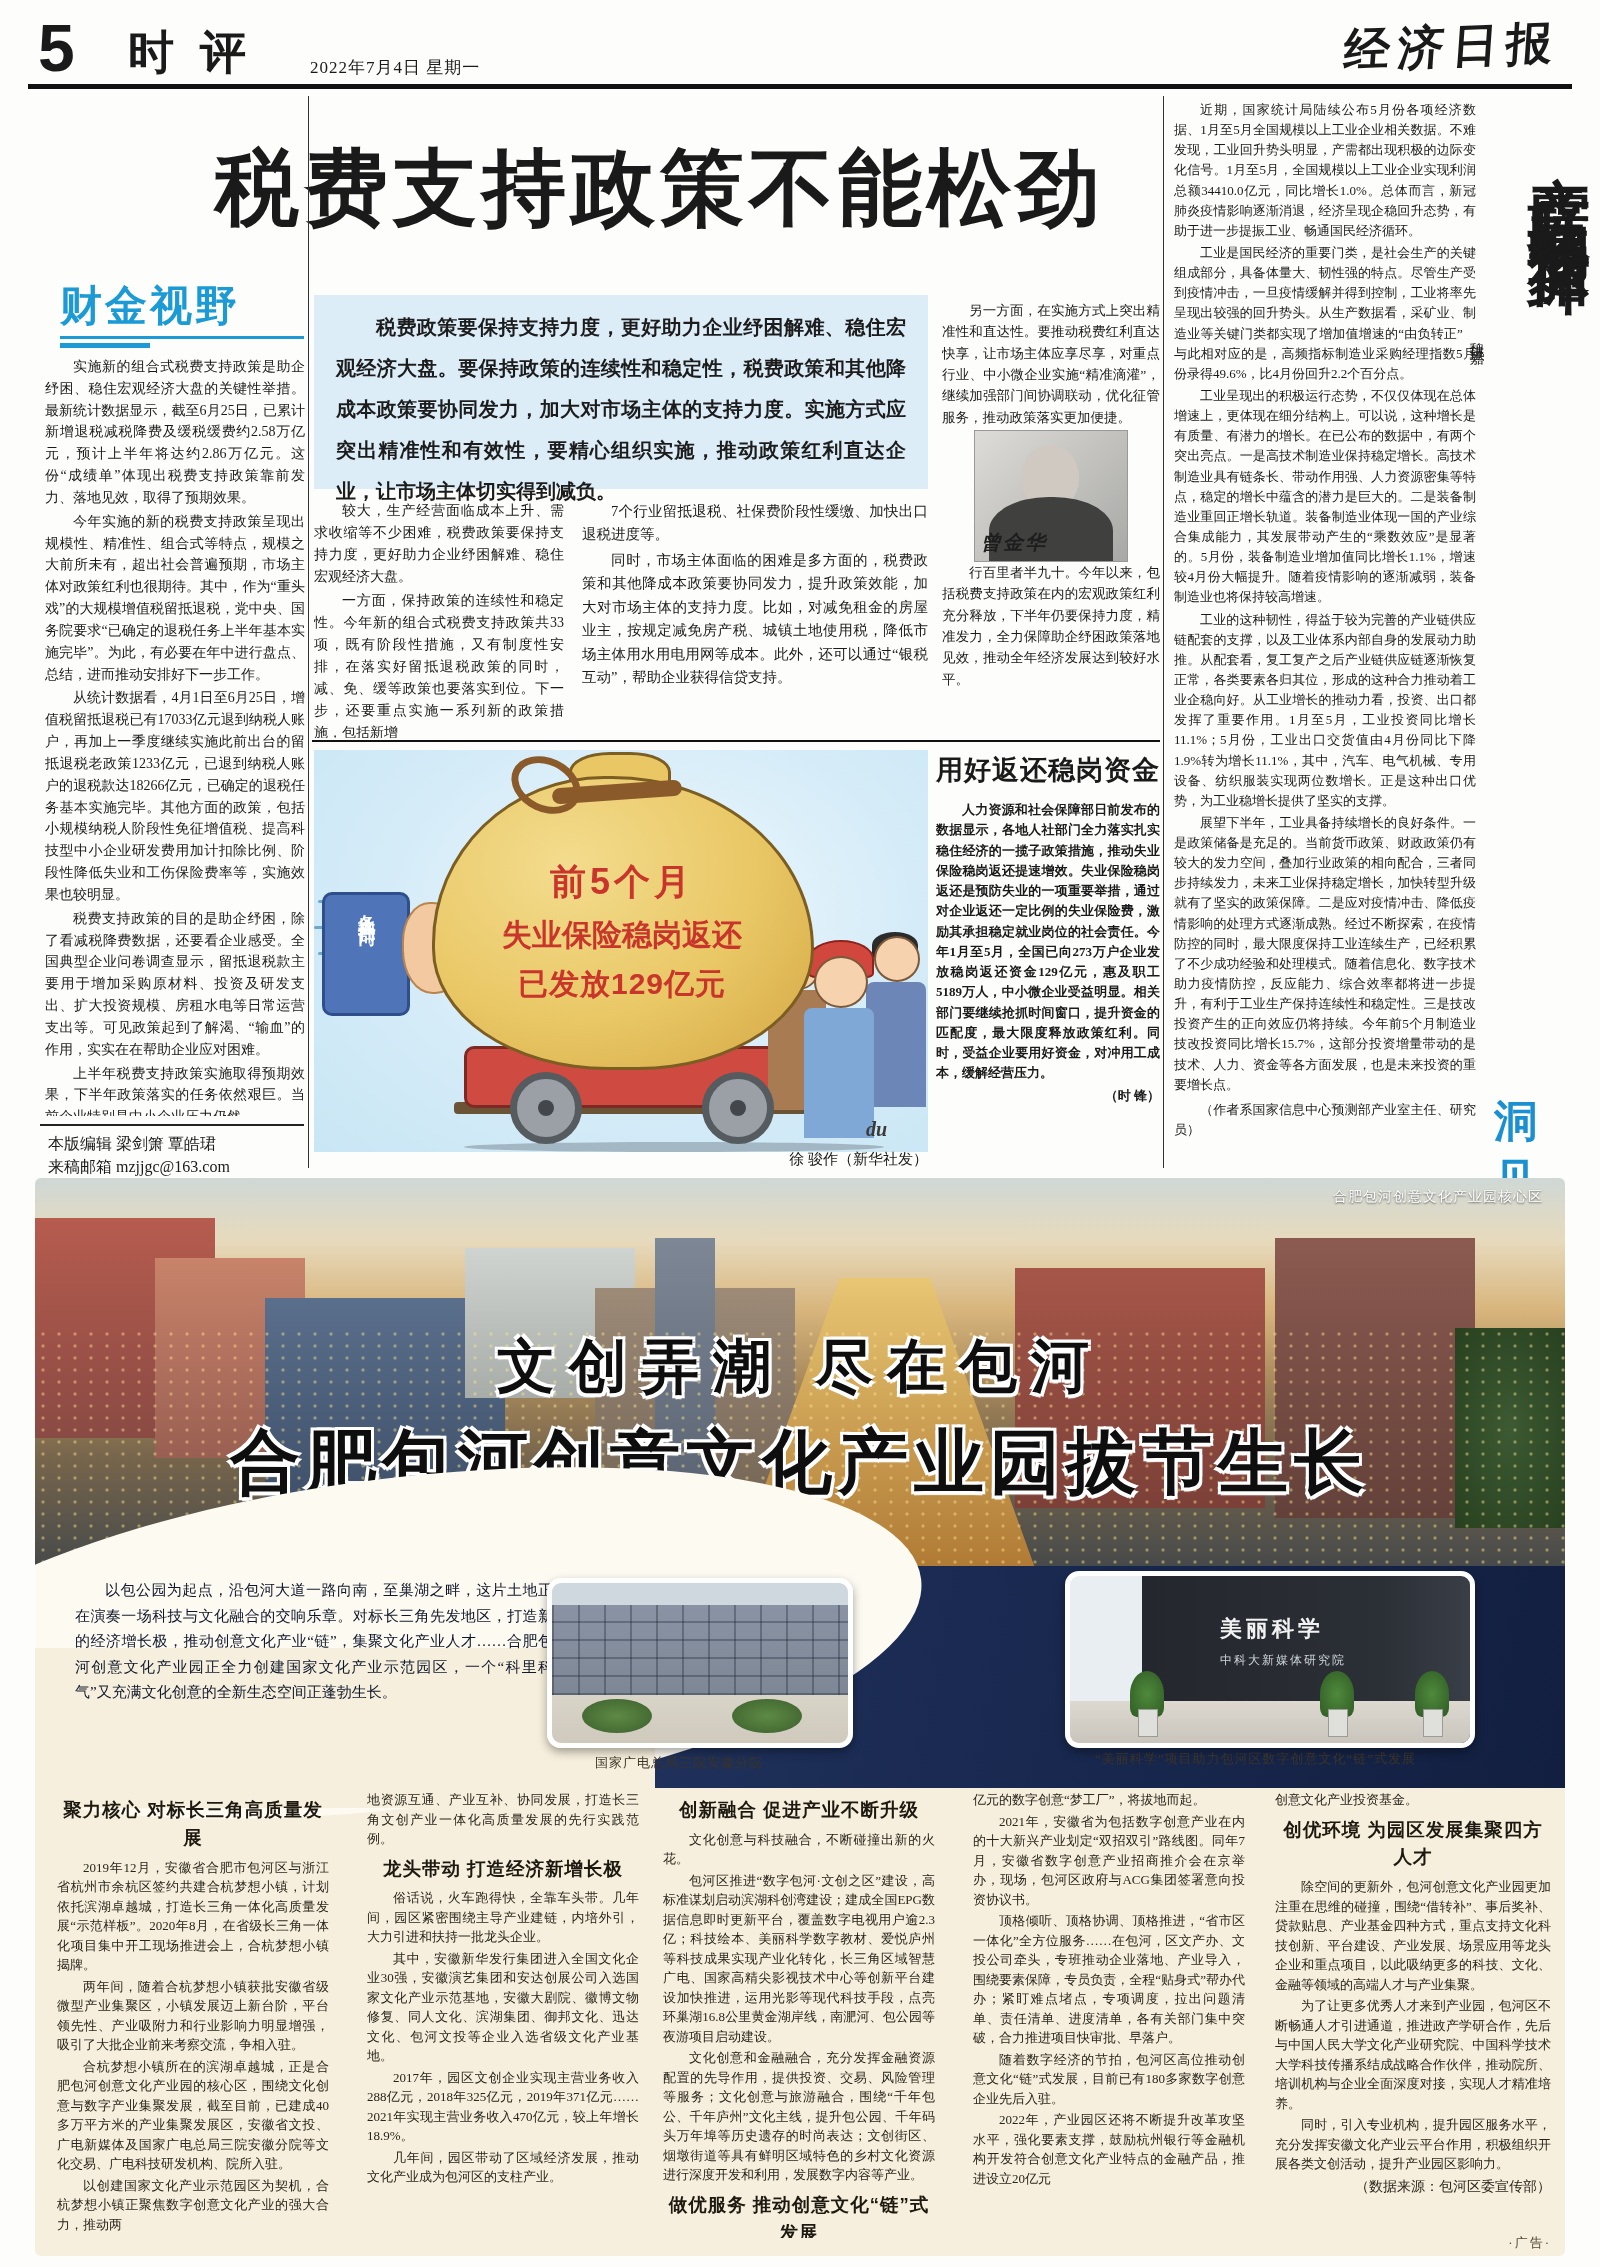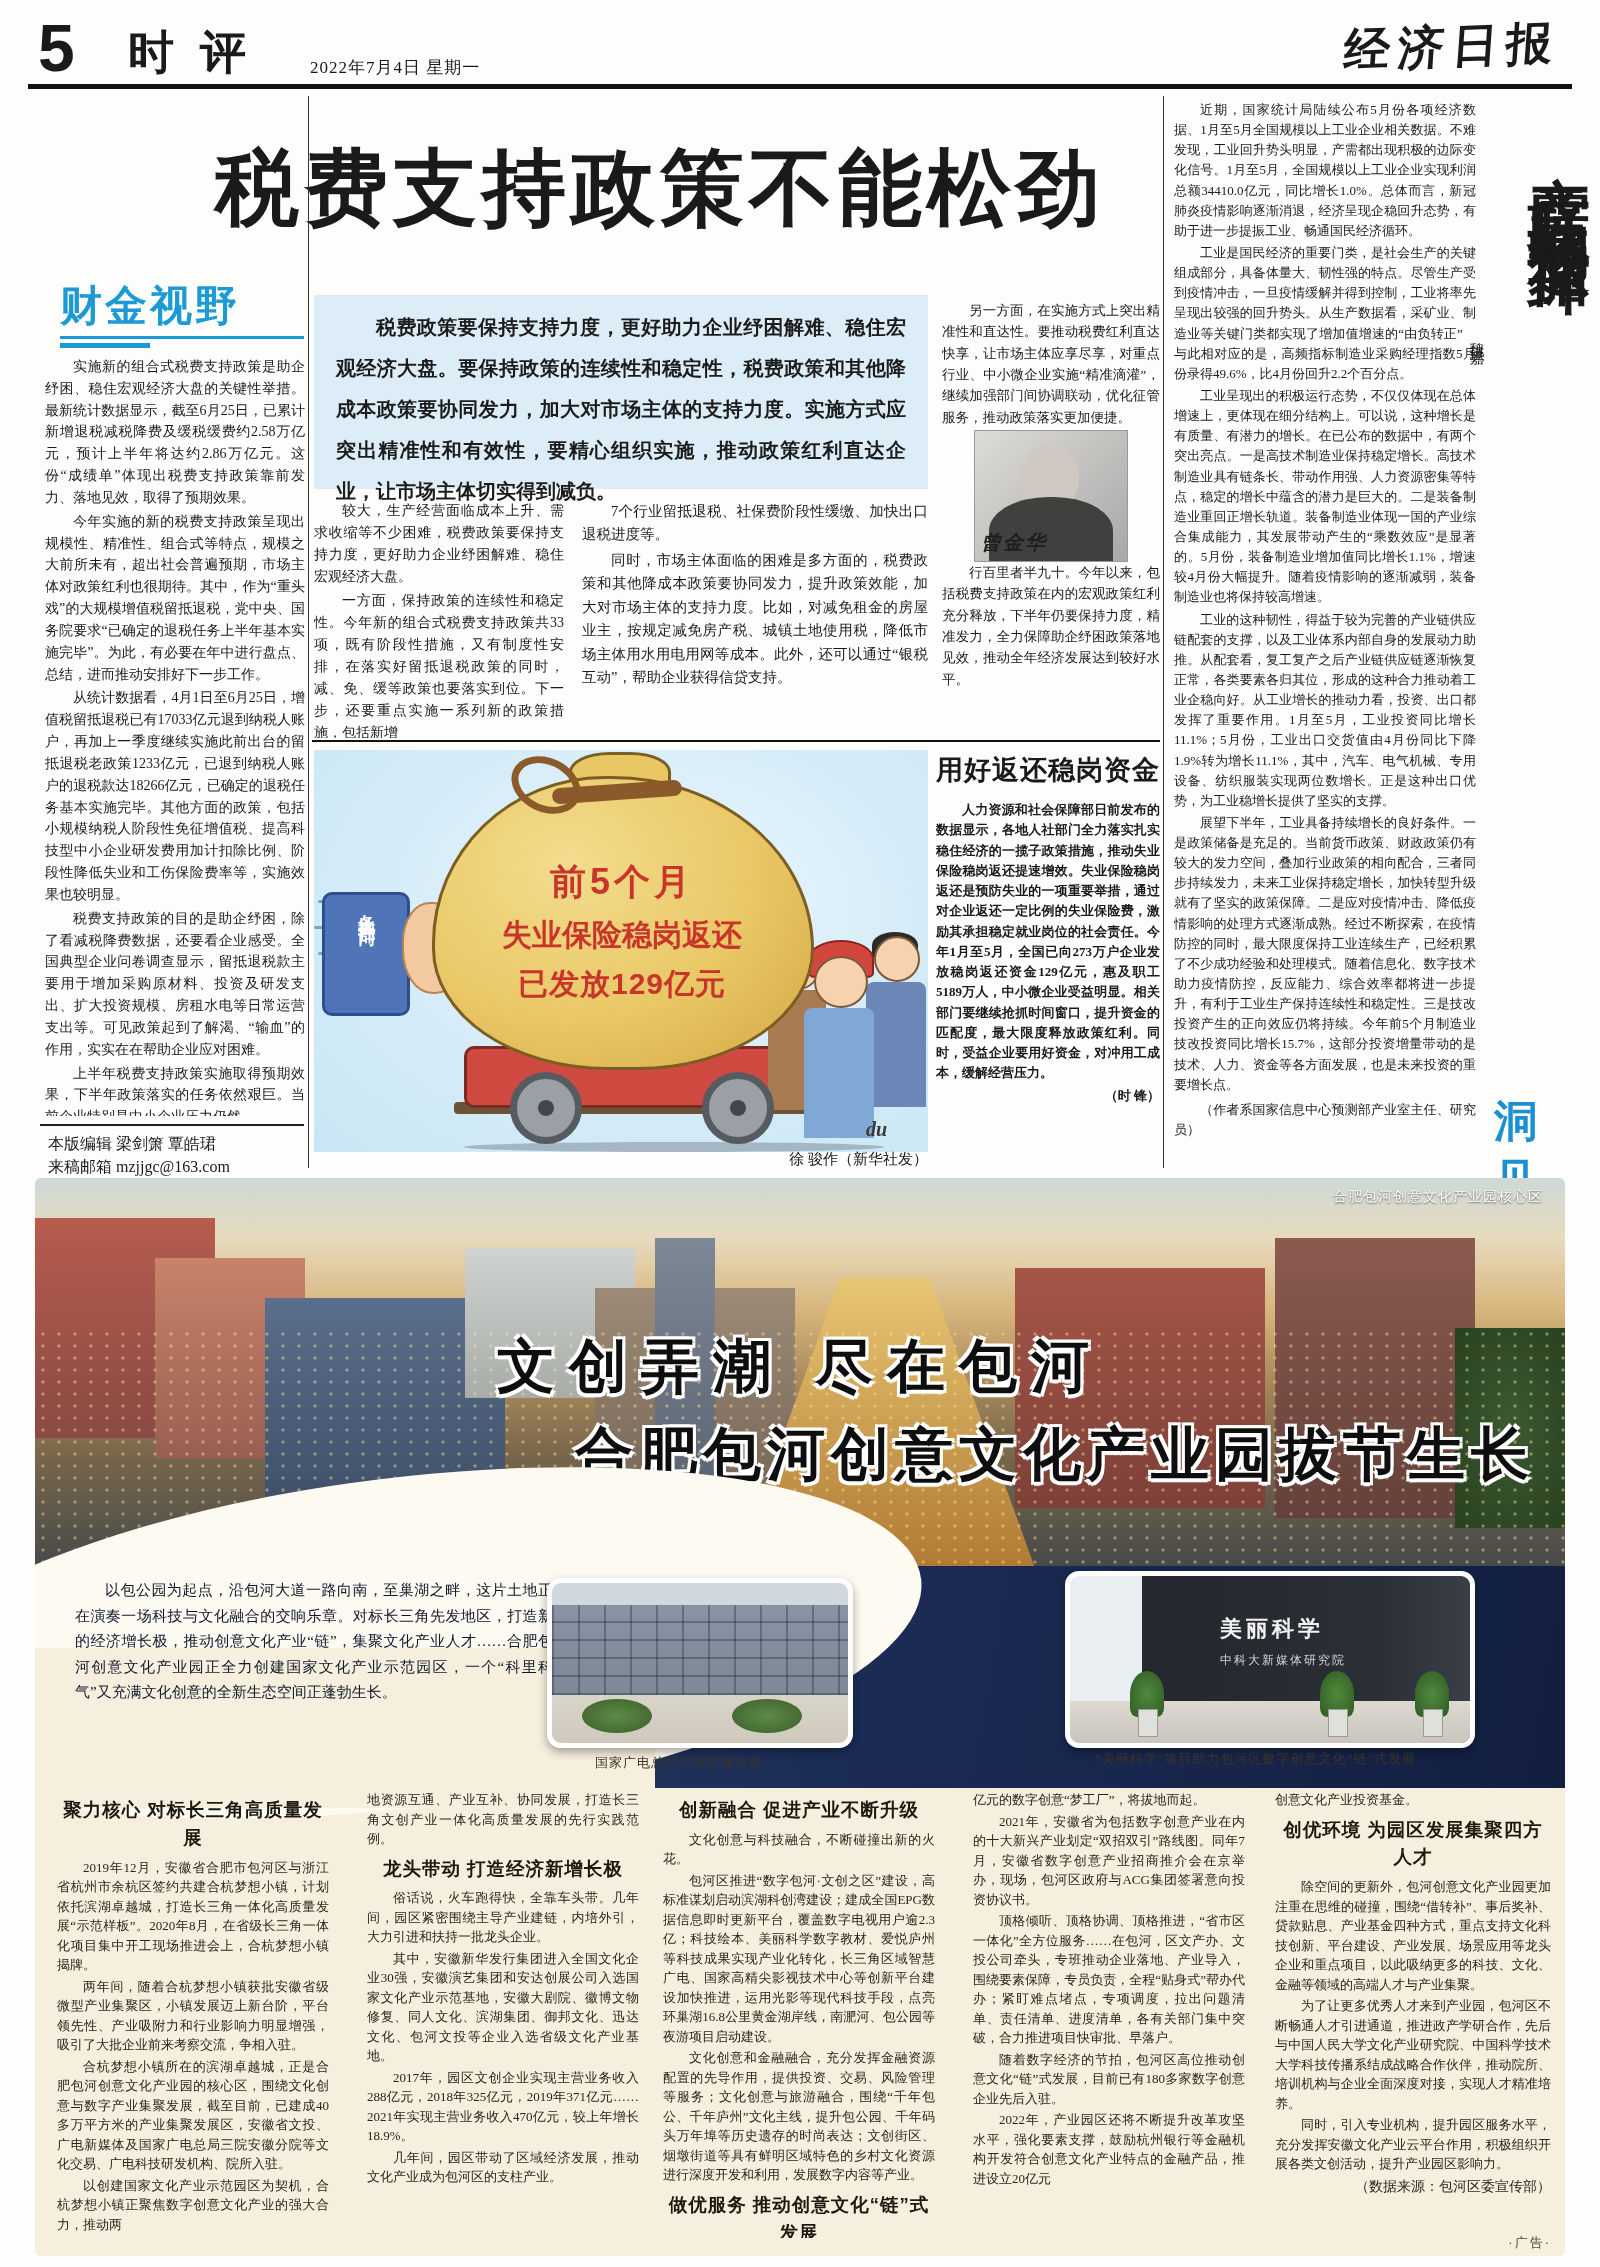--- a/index.html
+++ b/index.html
@@ -81,21 +81,21 @@
   #vert-headline{left:1498px;top:126px;width:92px;writing-mode:vertical-rl;font-size:62px;font-weight:900;letter-spacing:12px;line-height:1.0;}
   #insight-badge{left:1494px;top:1092px;font-size:44px;font-weight:900;color:#1a8fd1;letter-spacing:12px;}
   
   #ad{left:35px;top:1178px;width:1530px;height:1078px;background:#f6efdd;border-radius:6px;overflow:hidden;}
   #ad-photo{position:absolute;left:0;top:0;width:1530px;height:388px;overflow:hidden;background:
      linear-gradient(180deg,#cfd8d6 0%,#e7dabd 16%,#d8b57c 34%,#a98a5c 52%,#77654c 72%,#474a4a 100%);}
   .bld{position:absolute;}
   #ad-caption-top{position:absolute;right:22px;top:10px;color:#fff;font-size:14px;letter-spacing:1px;text-shadow:0 1px 2px rgba(0,0,0,.6);}
   .outline{color:#0e0e0e;text-shadow:-3px -3px 0 #fff,3px -3px 0 #fff,-3px 3px 0 #fff,3px 3px 0 #fff,0 4px 1px #fff;}
   #ad-ban1{position:absolute;left:265px;top:150px;width:1000px;text-align:center;font-size:58px;font-weight:900;letter-spacing:14px;}
-  #ad-ban2{position:absolute;left:30px;top:238px;width:1470px;text-align:right;font-size:58px;font-weight:900;letter-spacing:6px;}
+  #ad-ban2{position:absolute;left:30px;top:238px;width:1470px;text-align:center;font-size:70px;font-weight:900;letter-spacing:6px;}
   #ad-navy{position:absolute;left:0;top:388px;width:1530px;height:222px;background:linear-gradient(100deg,#2a406e 0%,#1a2a52 60%,#121f40 100%);}
   #ad-swoosh{position:absolute;left:-160px;top:300px;width:1050px;height:330px;background:#fdfaf2;border-radius:50%;transform:rotate(-7deg);}
   #ad-cream{position:absolute;left:0;top:470px;width:620px;height:160px;background:#f6efdd;}
   #ad-intro{position:absolute;left:40px;top:400px;width:478px;font-size:15px;line-height:1.7;color:#0f172a;text-align:justify;text-indent:2em;}
   .inset{position:absolute;border:5px solid #fff;border-radius:14px;overflow:hidden;box-shadow:0 4px 10px rgba(0,0,0,.35);}
   #inset1{left:512px;top:400px;width:296px;height:160px;background:linear-gradient(180deg,#cfd8de 0%,#cfd8de 14%,#8a93a3 14%,#7d8796 70%,#d8d4c8 70%,#cfcabc 100%);}
   #inset1 .glass{position:absolute;left:0;top:22px;width:100%;height:90px;background:
       repeating-linear-gradient(90deg,rgba(30,40,55,.35) 0 2px,transparent 2px 26px),
       repeating-linear-gradient(0deg,rgba(30,40,55,.35) 0 2px,transparent 2px 18px);}
   #inset1 .bush{position:absolute;width:70px;height:34px;border-radius:50%;background:radial-gradient(#5d8a45,#3c5f2c);bottom:10px;}

